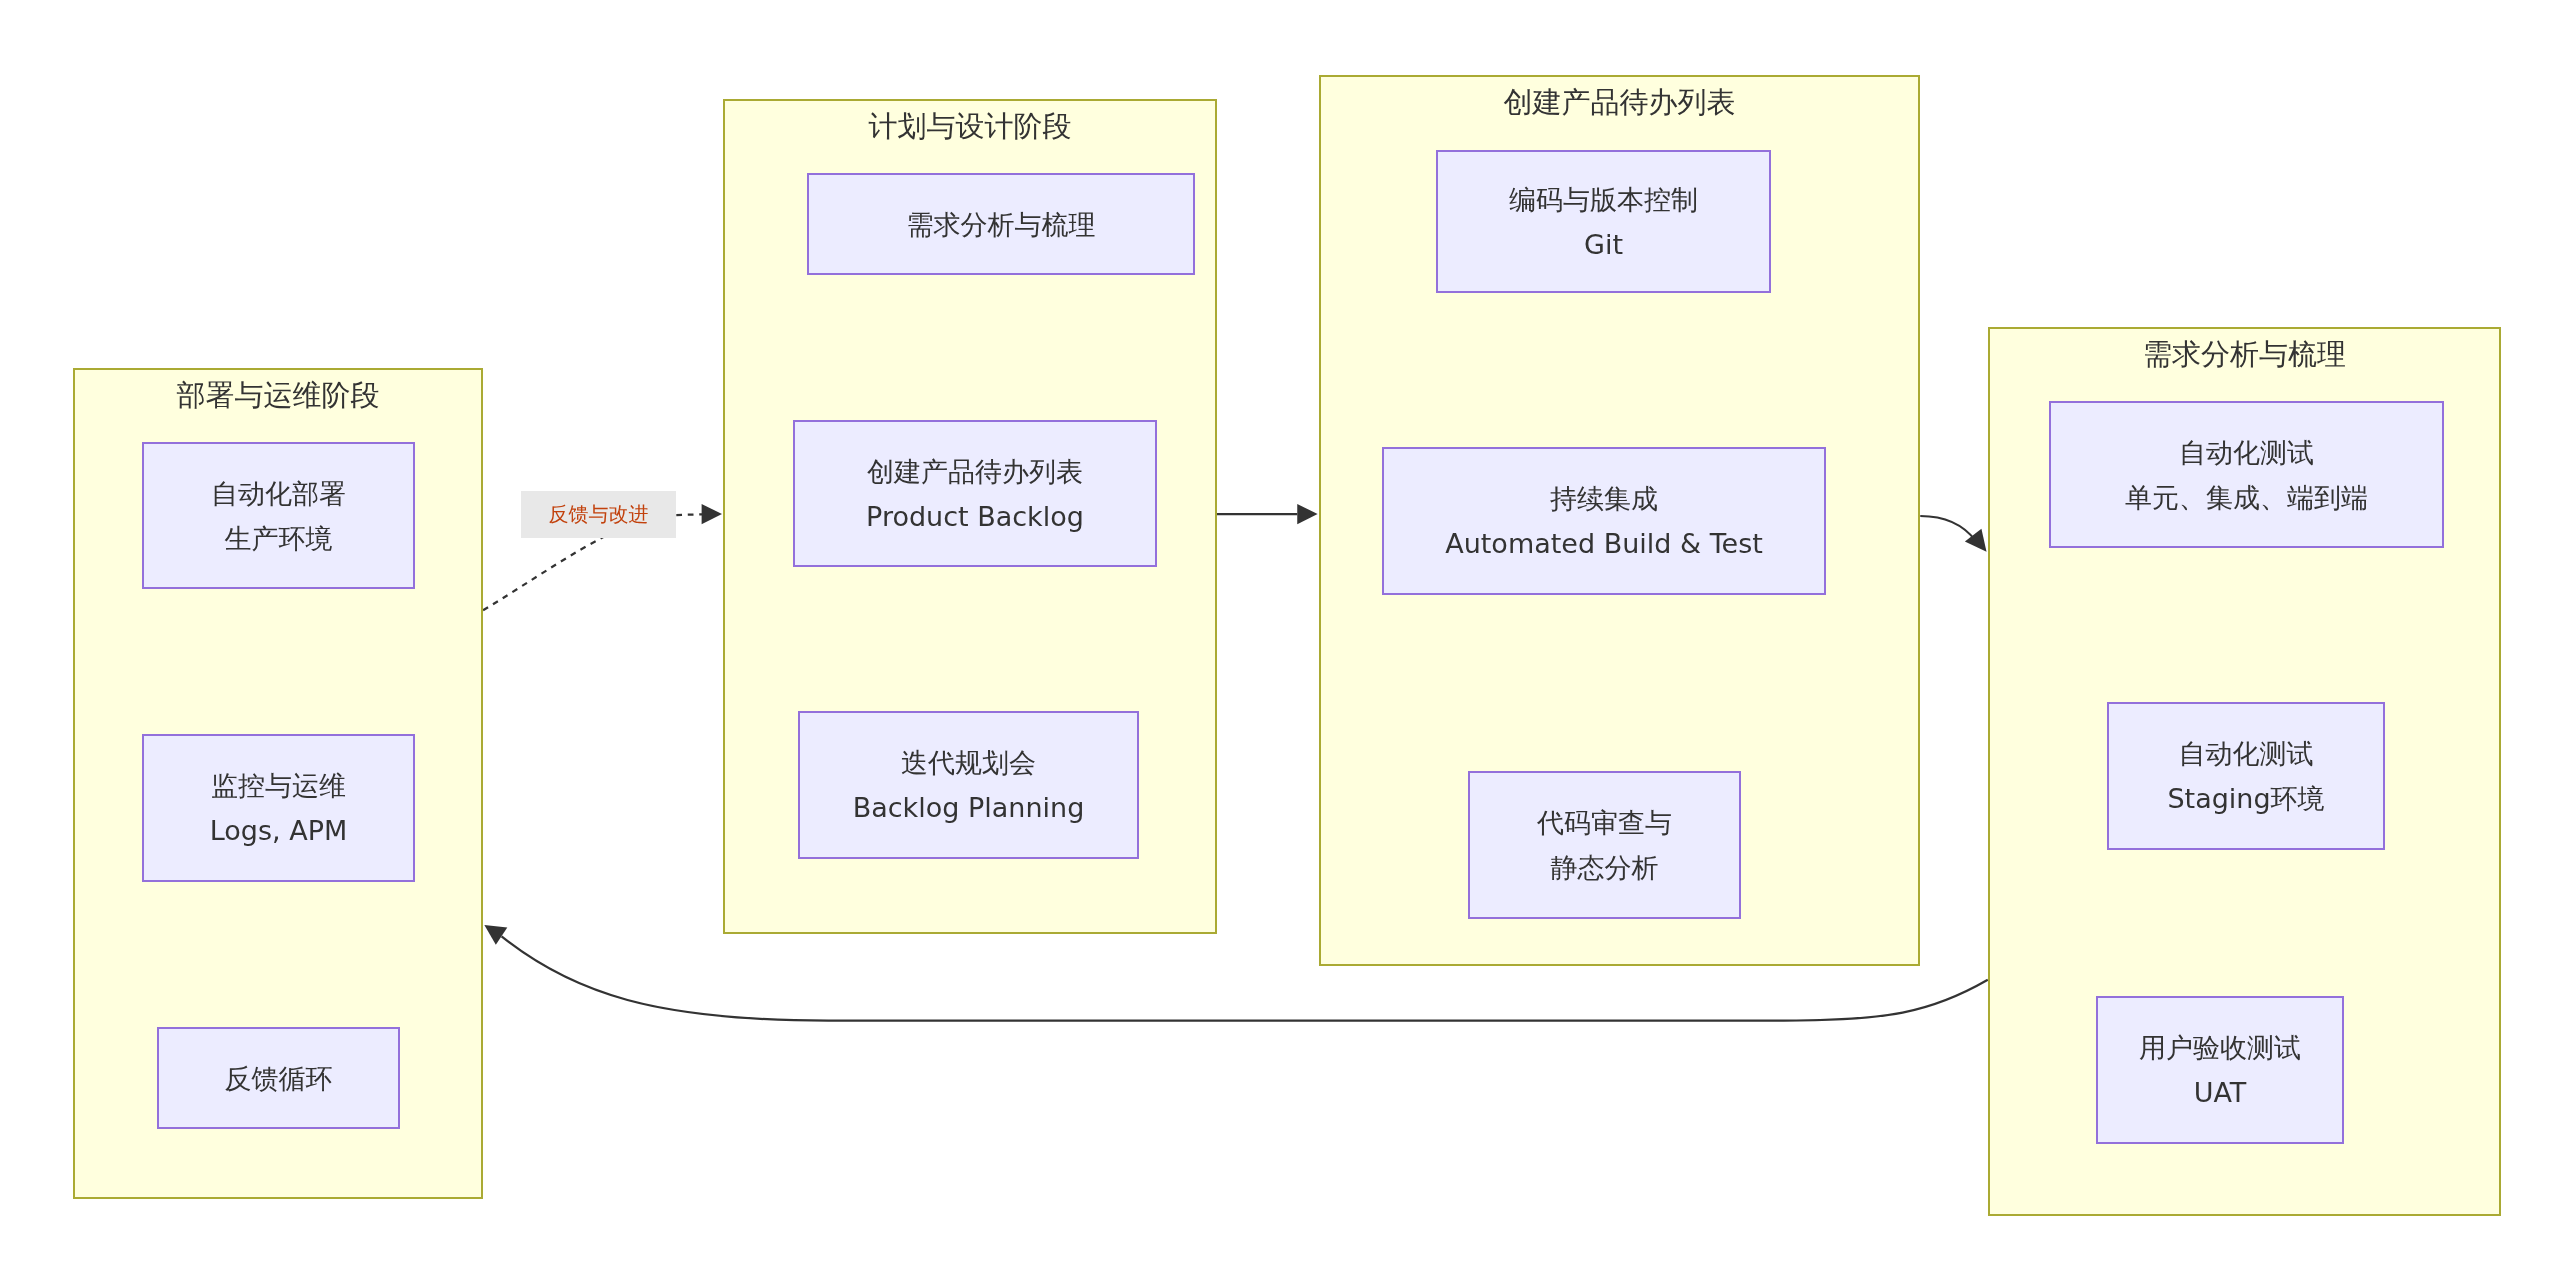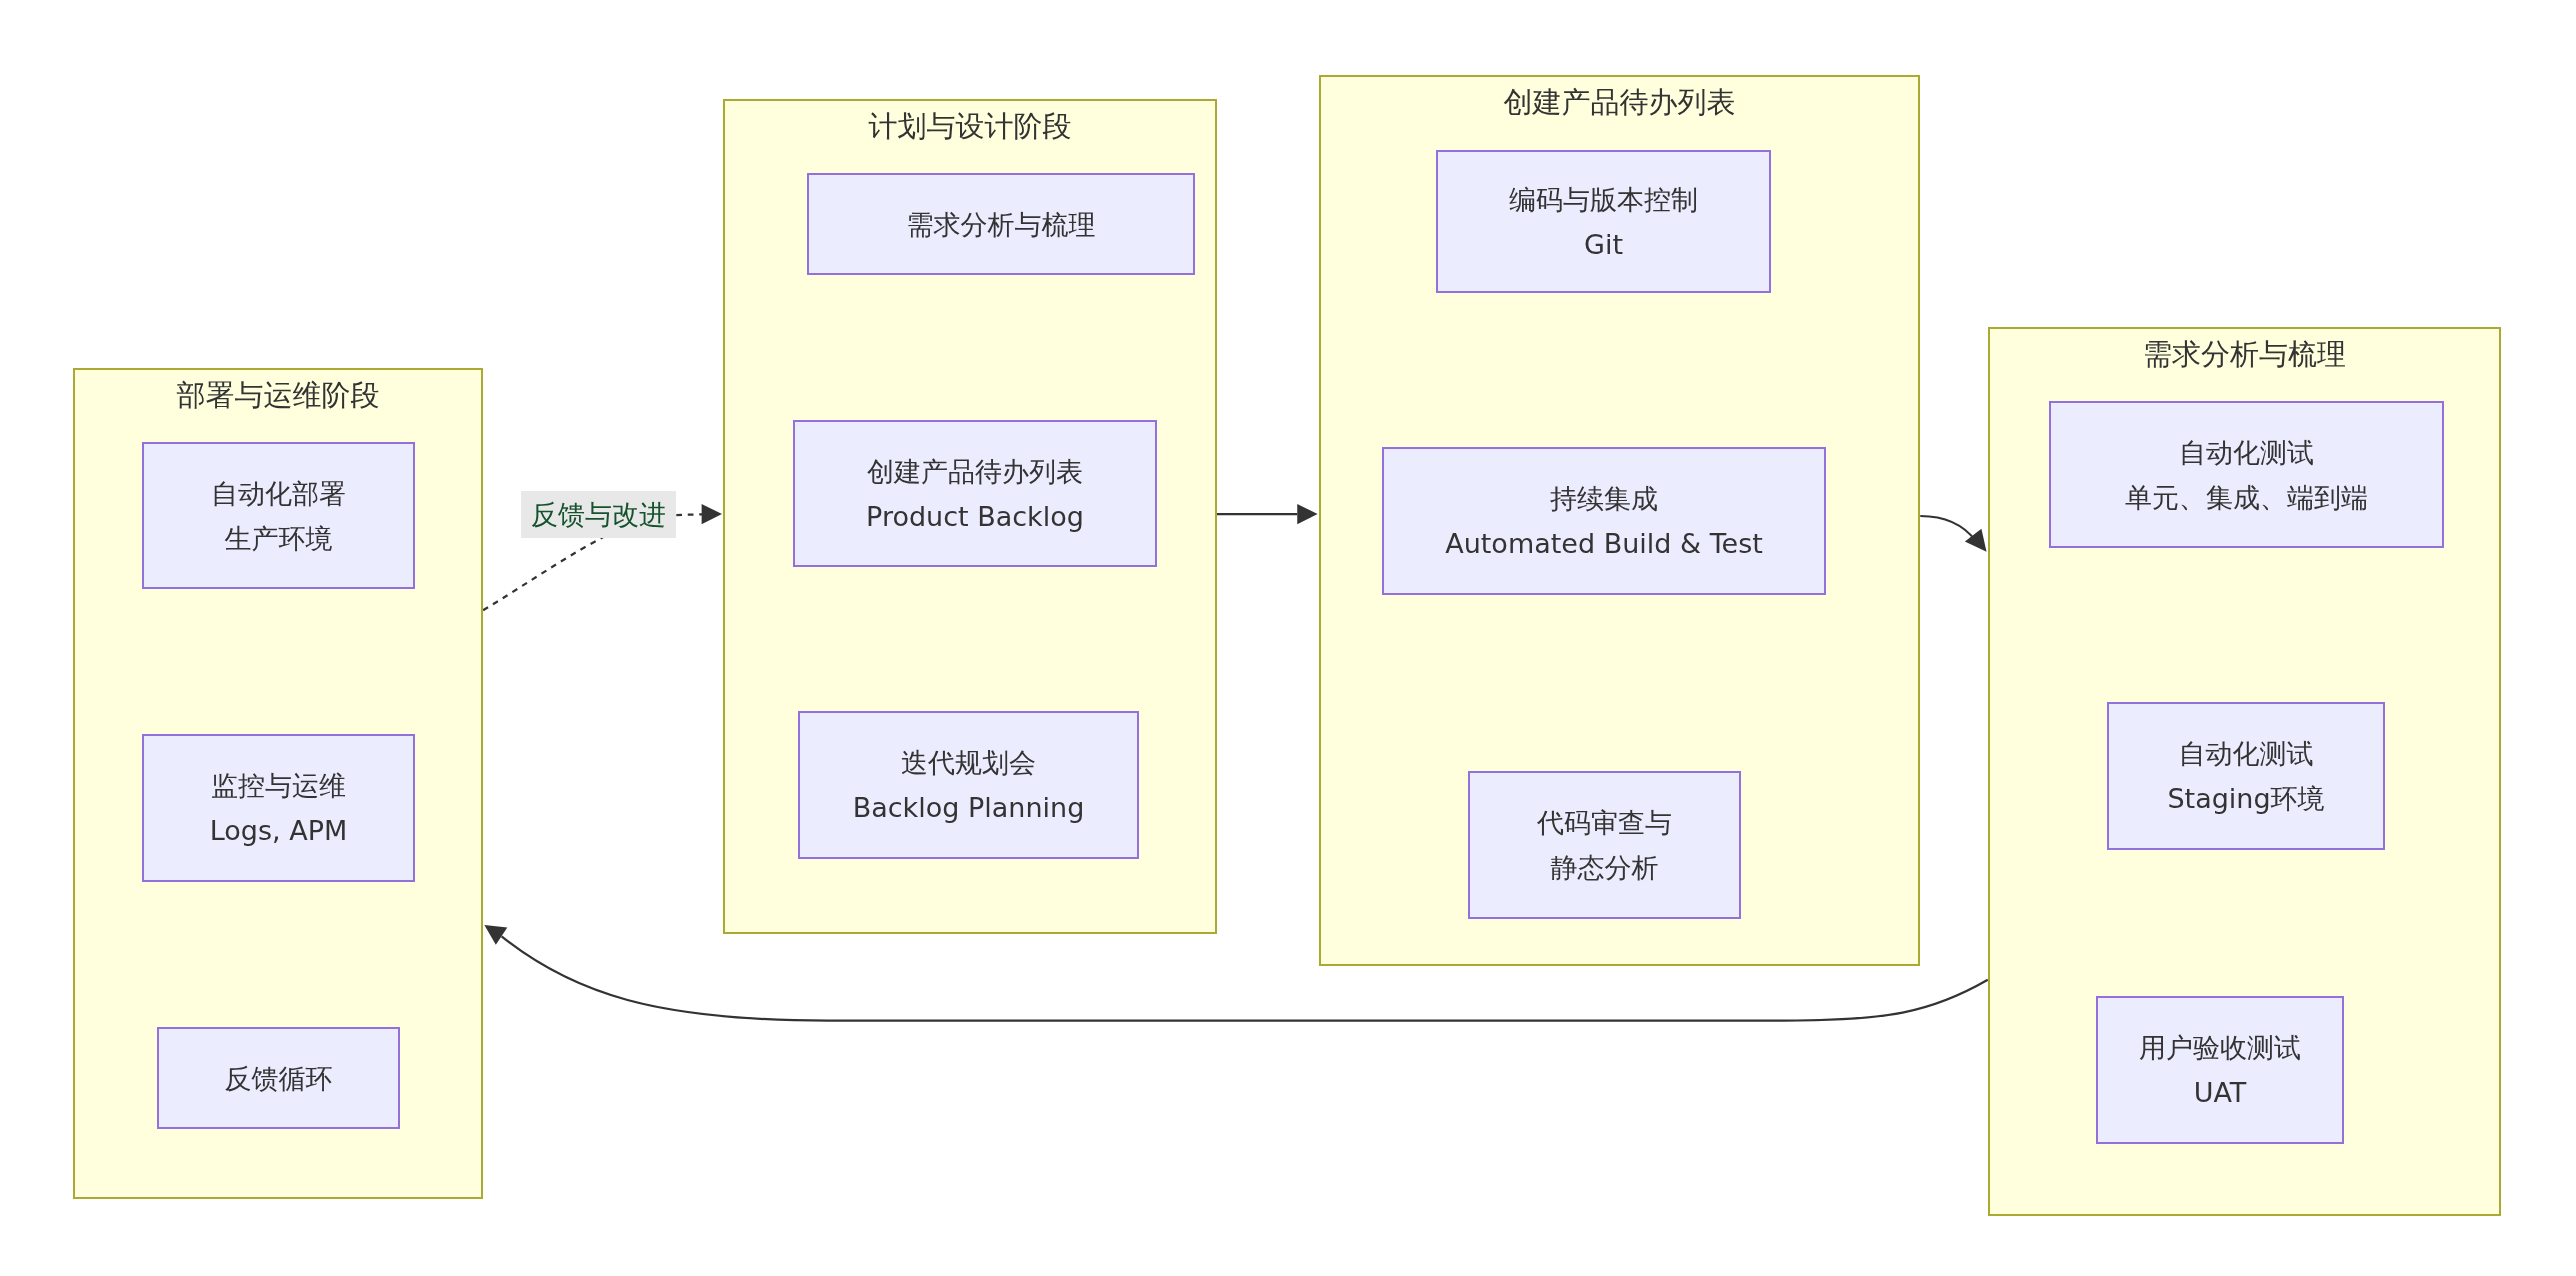--- a/index.html
+++ b/index.html
@@ -37,22 +37,22 @@
     align-items:center;justify-content:center;
     text-align:center;
     font-size:27px;line-height:45px;
     color:#333333;
     white-space:nowrap;
   }
   .edge-label{
     position:absolute;
     background:#e8e8e8;
     display:flex;align-items:center;justify-content:center;
-    font-size:27px;
-    color:#14532d;
+    font-size:20px;
+    color:#c2410c;
     white-space:nowrap;
   }
 </style>
 </head>
 <body>
 
 <div class="canvas">
 
   <svg class="edges" viewBox="0 0 4043 2003">
 

